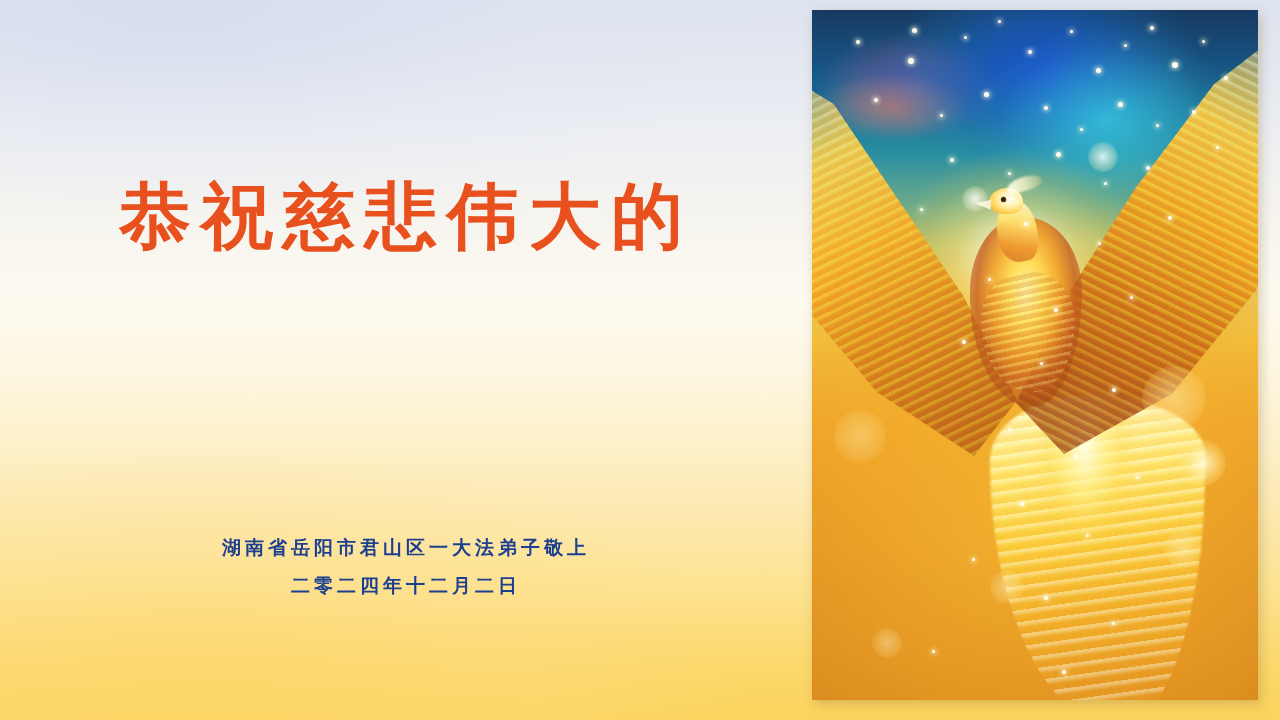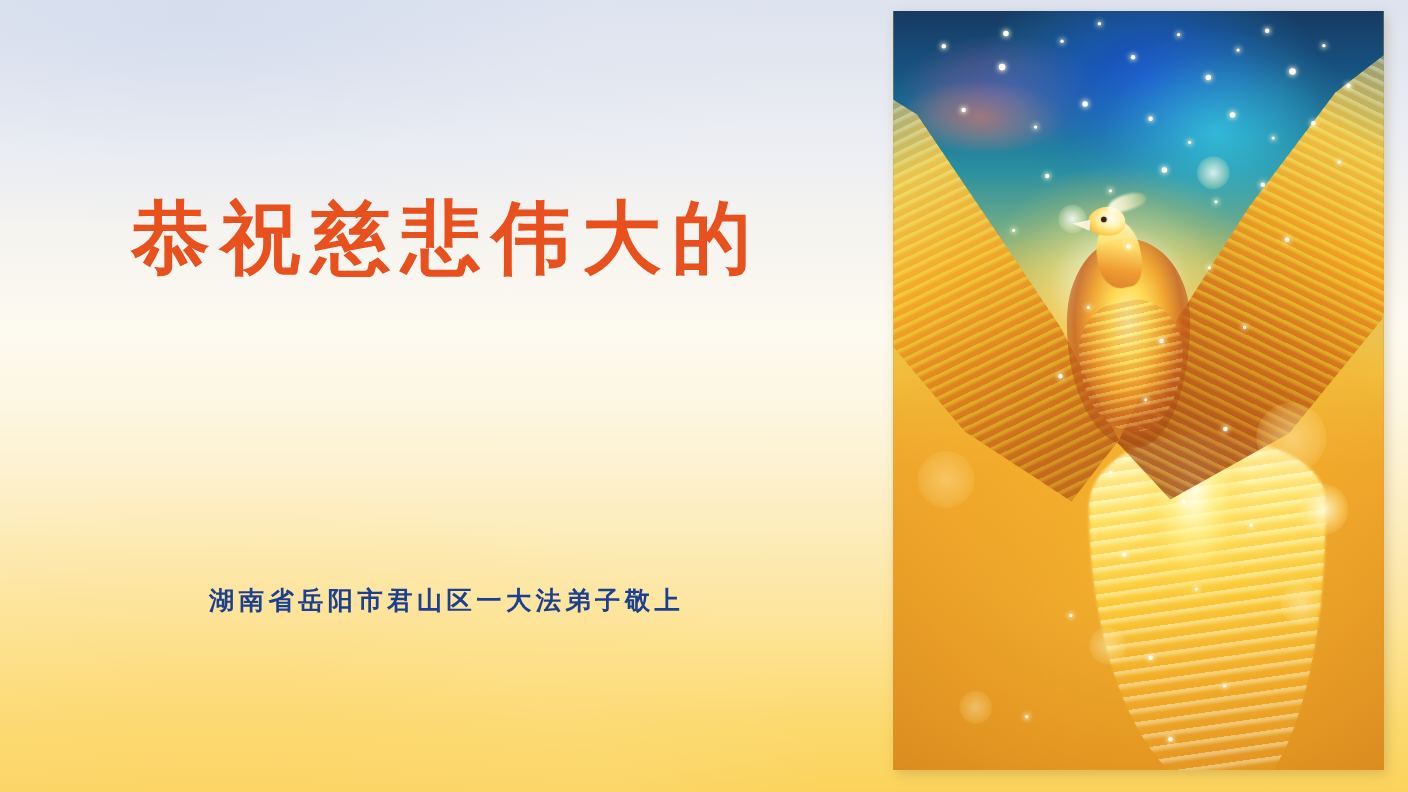--- a/index.html
+++ b/index.html
@@ -75,21 +75,21 @@
   }
 
   #signature {
     position:absolute;
     left:0; right:0;
     top:528px;
     text-align:center;
   }
   .sig-line {
     color:#1c3f90;
-    font-size:23px;
+    font-size:19px;
     line-height:38px;
     letter-spacing:4px;
     font-weight:700;
     font-family:"DejaVu Sans", "Liberation Sans", sans-serif;
     white-space:nowrap;
   }
 
   
   #artwork-panel {
     position:absolute;
@@ -374,20 +374,21 @@
   <div id="bg-glow-warm"></div>
 
   <div id="text-column">
 
     <div id="headline">
       <div class="headline-line">恭祝慈悲伟大的</div>
     </div>
 
     <div id="signature">
       <div class="sig-line">湖南省岳阳市君山区一大法弟子敬上</div>
+      <div class="sig-line">二零二四年十二月二日</div>
     </div>
 
   </div>
 
   <div id="artwork-panel">
 
     <div class="art-layer" id="art-sky"></div>
     <div class="art-layer" id="art-nebula-violet"></div>
     <div class="art-layer" id="art-nebula-rose"></div>
     <div class="art-layer" id="art-nebula-blue"></div>

